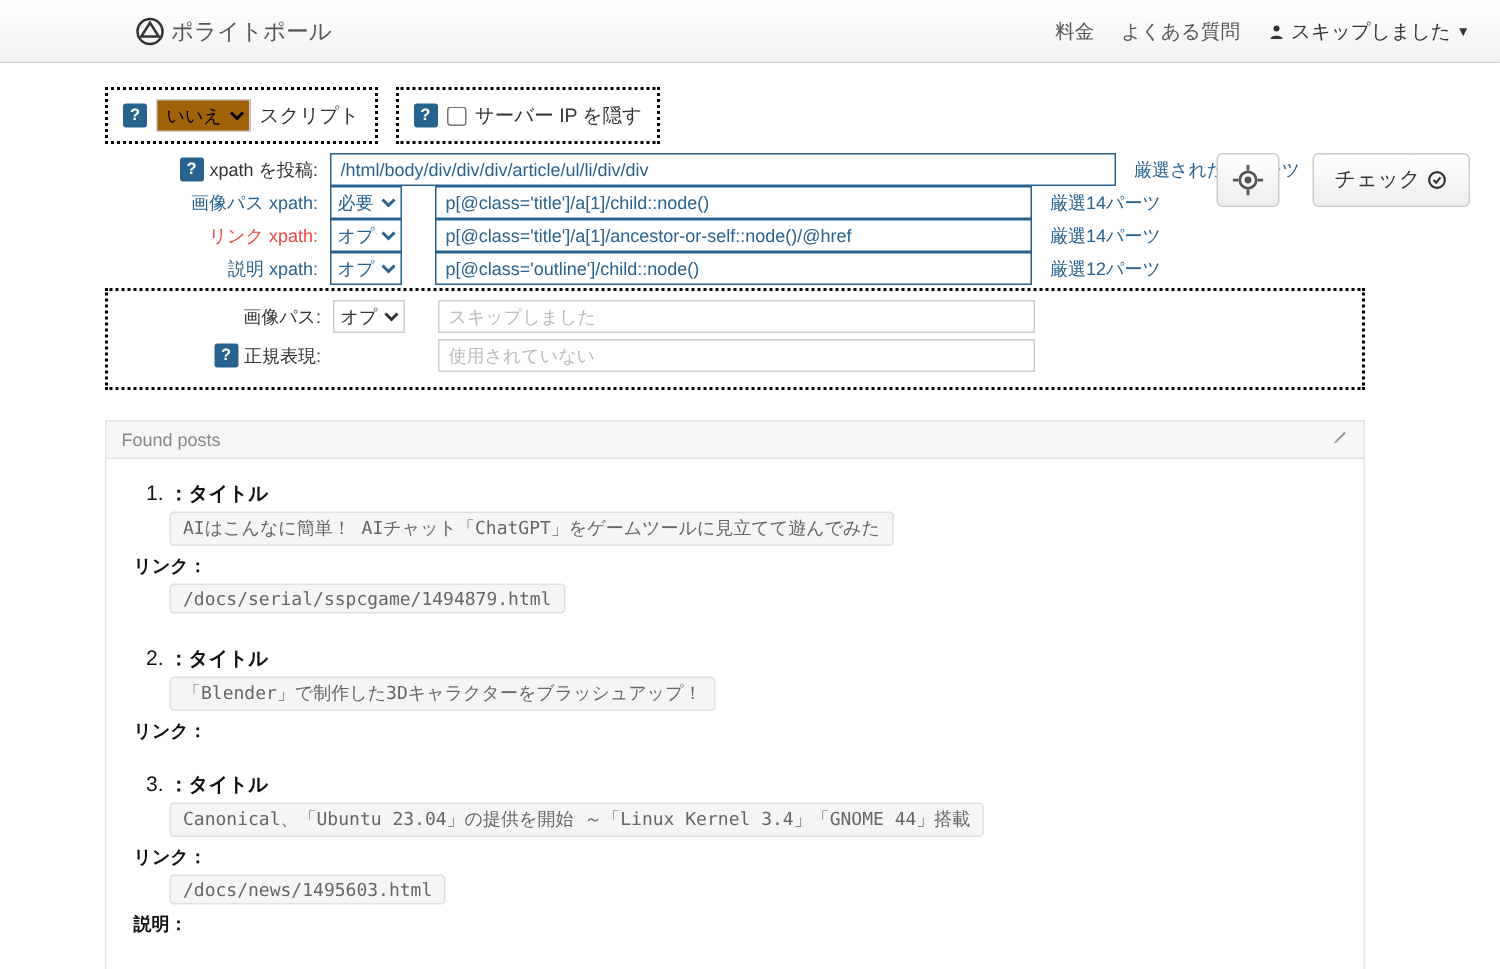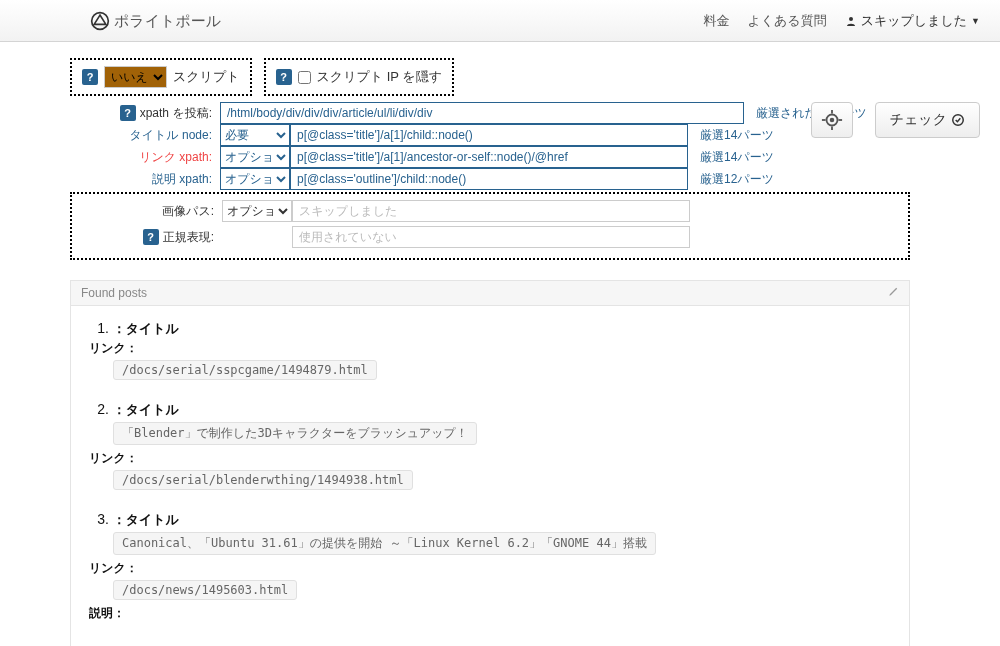--- a/index.html
+++ b/index.html
@@ -13,21 +13,21 @@
 .container { width: 840px; margin: 16px 0 0 70px; }
 .top-row { display: flex; gap: 12px; margin-bottom: 6px; }
 .dotted-box { border: 2px dotted #000; padding: 6px 10px; display: flex; align-items: center; gap: 6px; }
 .help-badge { display: inline-flex; width: 16px; height: 16px; background: #28628f; color: #fff; font-size: 11px; font-weight: bold; align-items: center; justify-content: center; border-radius: 2px; }
 select.sel { border: 1px solid #ccc; background: #a16207; height: 22px; font-size: 12px; padding: 0 2px; }
 .form-area { position: relative; }
 .form-row { display: flex; align-items: center; height: 22px; margin-bottom: 0; }
 .form-row + .form-row { margin-top: 0; }
 .lbl { width: 150px; text-align: right; padding-right: 8px; font-size: 12px; color: #333; }
 .sel-col { width: 70px; }
-.sel-col select { width: 70px; border: 1px solid #28628f; background: #fff; height: 22px; font-size: 12px; color: #28628f; }
+.sel-col select { width: 48px; border: 1px solid #28628f; background: #fff; height: 22px; font-size: 12px; color: #28628f; }
 .inp-col { width: 398px; }
 .inp-col input { width: 100%; border: 1px solid #28628f; height: 22px; padding: 0 6px; font-size: 12px; color: #28628f; background: #fff; }
 .inp-col input.plain { border: 1px solid #ccc; color: #999; }
 .inp-col input.plain::placeholder { color: #bbb; }
 .hint { margin-left: 12px; font-size: 12px; color: #28628f; }
 .row1 .lbl { display:flex; align-items:center; justify-content:flex-end; gap:4px; }
 .row1 .inp-col { width: 524px; }
 .row1 .inp-col input { border: 1px solid #28628f; }
 .dotted-wide { border: 2px dotted #000; padding: 6px 0 10px 0; margin-top: 2px; }
 .right-btns { position: absolute; right: -70px; top: 0; display: flex; gap: 22px; border-radius: 16px; }
@@ -74,21 +74,21 @@
 <div class="container">
   <div class="top-row">
     <div class="dotted-box">
       <span class="help-badge">?</span>
       <select class="sel"><option>いいえ</option></select>
       <span>スクリプト</span>
     </div>
     <div class="dotted-box">
       <span class="help-badge">?</span>
       <input type="checkbox" style="">
-      <span>スクリプト IP を隠す</span>
+      <span>サーバー IP を隠す</span>
     </div>
   </div>
 
   <div class="form-area">
     <div class="right-btns">
       <button class="btn btn-icon">
         <svg width="22" height="22" viewBox="0 0 24 24" fill="none" stroke="#555" stroke-width="2">
             <circle cx="12" cy="12" r="6"></circle>
             <line x1="12" y1="1" x2="12" y2="5"></line>
             <line x1="12" y1="19" x2="12" y2="23"></line>
@@ -109,21 +109,21 @@
     <div class="form-row row1">
       <div class="lbl">
           <span class="help-badge">?</span>
           <span>xpath を投稿:</span>
         </div>
       <div class="inp-col"><input value="/html/body/div/div/div/article/ul/li/div/div" style=""></div>
       <div class="hint">厳選された28パーツ</div>
     </div>
 
     <div class="form-row">
-      <div class="lbl" style="color:#28628f;">タイトル node:</div>
+      <div class="lbl" style="color:#28628f;">画像パス xpath:</div>
       <div class="sel-col"><select><option>必要</option></select></div>
       <div class="inp-col"><input value="p[@class='title']/a[1]/child::node()" style=""></div>
       <div class="hint">厳選14パーツ</div>
     </div>
 
     <div class="form-row">
       <div class="lbl" style="color:#ef4444;">リンク xpath:</div>
       <div class="sel-col"><select><option>オプション</option></select></div>
       <div class="inp-col"><input value="p[@class='title']/a[1]/ancestor-or-self::node()/@href" style=""></div>
       <div class="hint">厳選14パーツ</div>
@@ -157,17 +157,17 @@
 <div class="results-wrap">
   <div class="results-header">
     <span>Found posts</span>
     <span class="pencil">
       <svg width="11" height="11" viewBox="0 0 24 24" fill="#999">
           <path d="M3 21 L6 20 L20 6 L18 4 L4 18 Z"></path>
         </svg>
     </span>
   </div>
   <div class="results-body" id="results-body">
-      <div class="post"><div><span class="post-num">1.</span> <span class="post-title-label">：タイトル</span></div><div class="sub-label">リンク：</div><div class="val-box">/docs/serial/sspcgame/1494879.html</div></div>
-      <div class="post"><div><span class="post-num">2.</span> <span class="post-title-label">：タイトル</span></div><div class="val-box">「Blender」で制作した3Dキャラクターをブラッシュアップ！</div><div class="sub-label">リンク：</div><div class="val-box">/docs/serial/blenderwthing/1494938.html</div></div>
-      <div class="post"><div><span class="post-num">3.</span> <span class="post-title-label">：タイトル</span></div><div class="val-box">Canonical、「Ubuntu 31.61」の提供を開始 ～「Linux Kernel 6.2」「GNOME 44」搭載</div><div class="sub-label">リンク：</div><div class="val-box">/docs/news/1495603.html</div><div class="sub-label">説明：</div></div>
+      <div class="post"><div><span class="post-num">1.</span> <span class="post-title-label">：タイトル</span></div><div class="val-box">AIはこんなに簡単！ AIチャット「ChatGPT」をゲームツールに見立てて遊んでみた</div><div class="sub-label">リンク：</div><div class="val-box">/docs/serial/sspcgame/1494879.html</div></div>
+      <div class="post"><div><span class="post-num">2.</span> <span class="post-title-label">：タイトル</span></div><div class="val-box">「Blender」で制作した3Dキャラクターをブラッシュアップ！</div><div class="sub-label">リンク：</div></div>
+      <div class="post"><div><span class="post-num">3.</span> <span class="post-title-label">：タイトル</span></div><div class="val-box">Canonical、「Ubuntu 23.04」の提供を開始 ～「Linux Kernel 3.4」「GNOME 44」搭載</div><div class="sub-label">リンク：</div><div class="val-box">/docs/news/1495603.html</div><div class="sub-label">説明：</div></div>
     </div>
 </div>
 
 </body></html>

